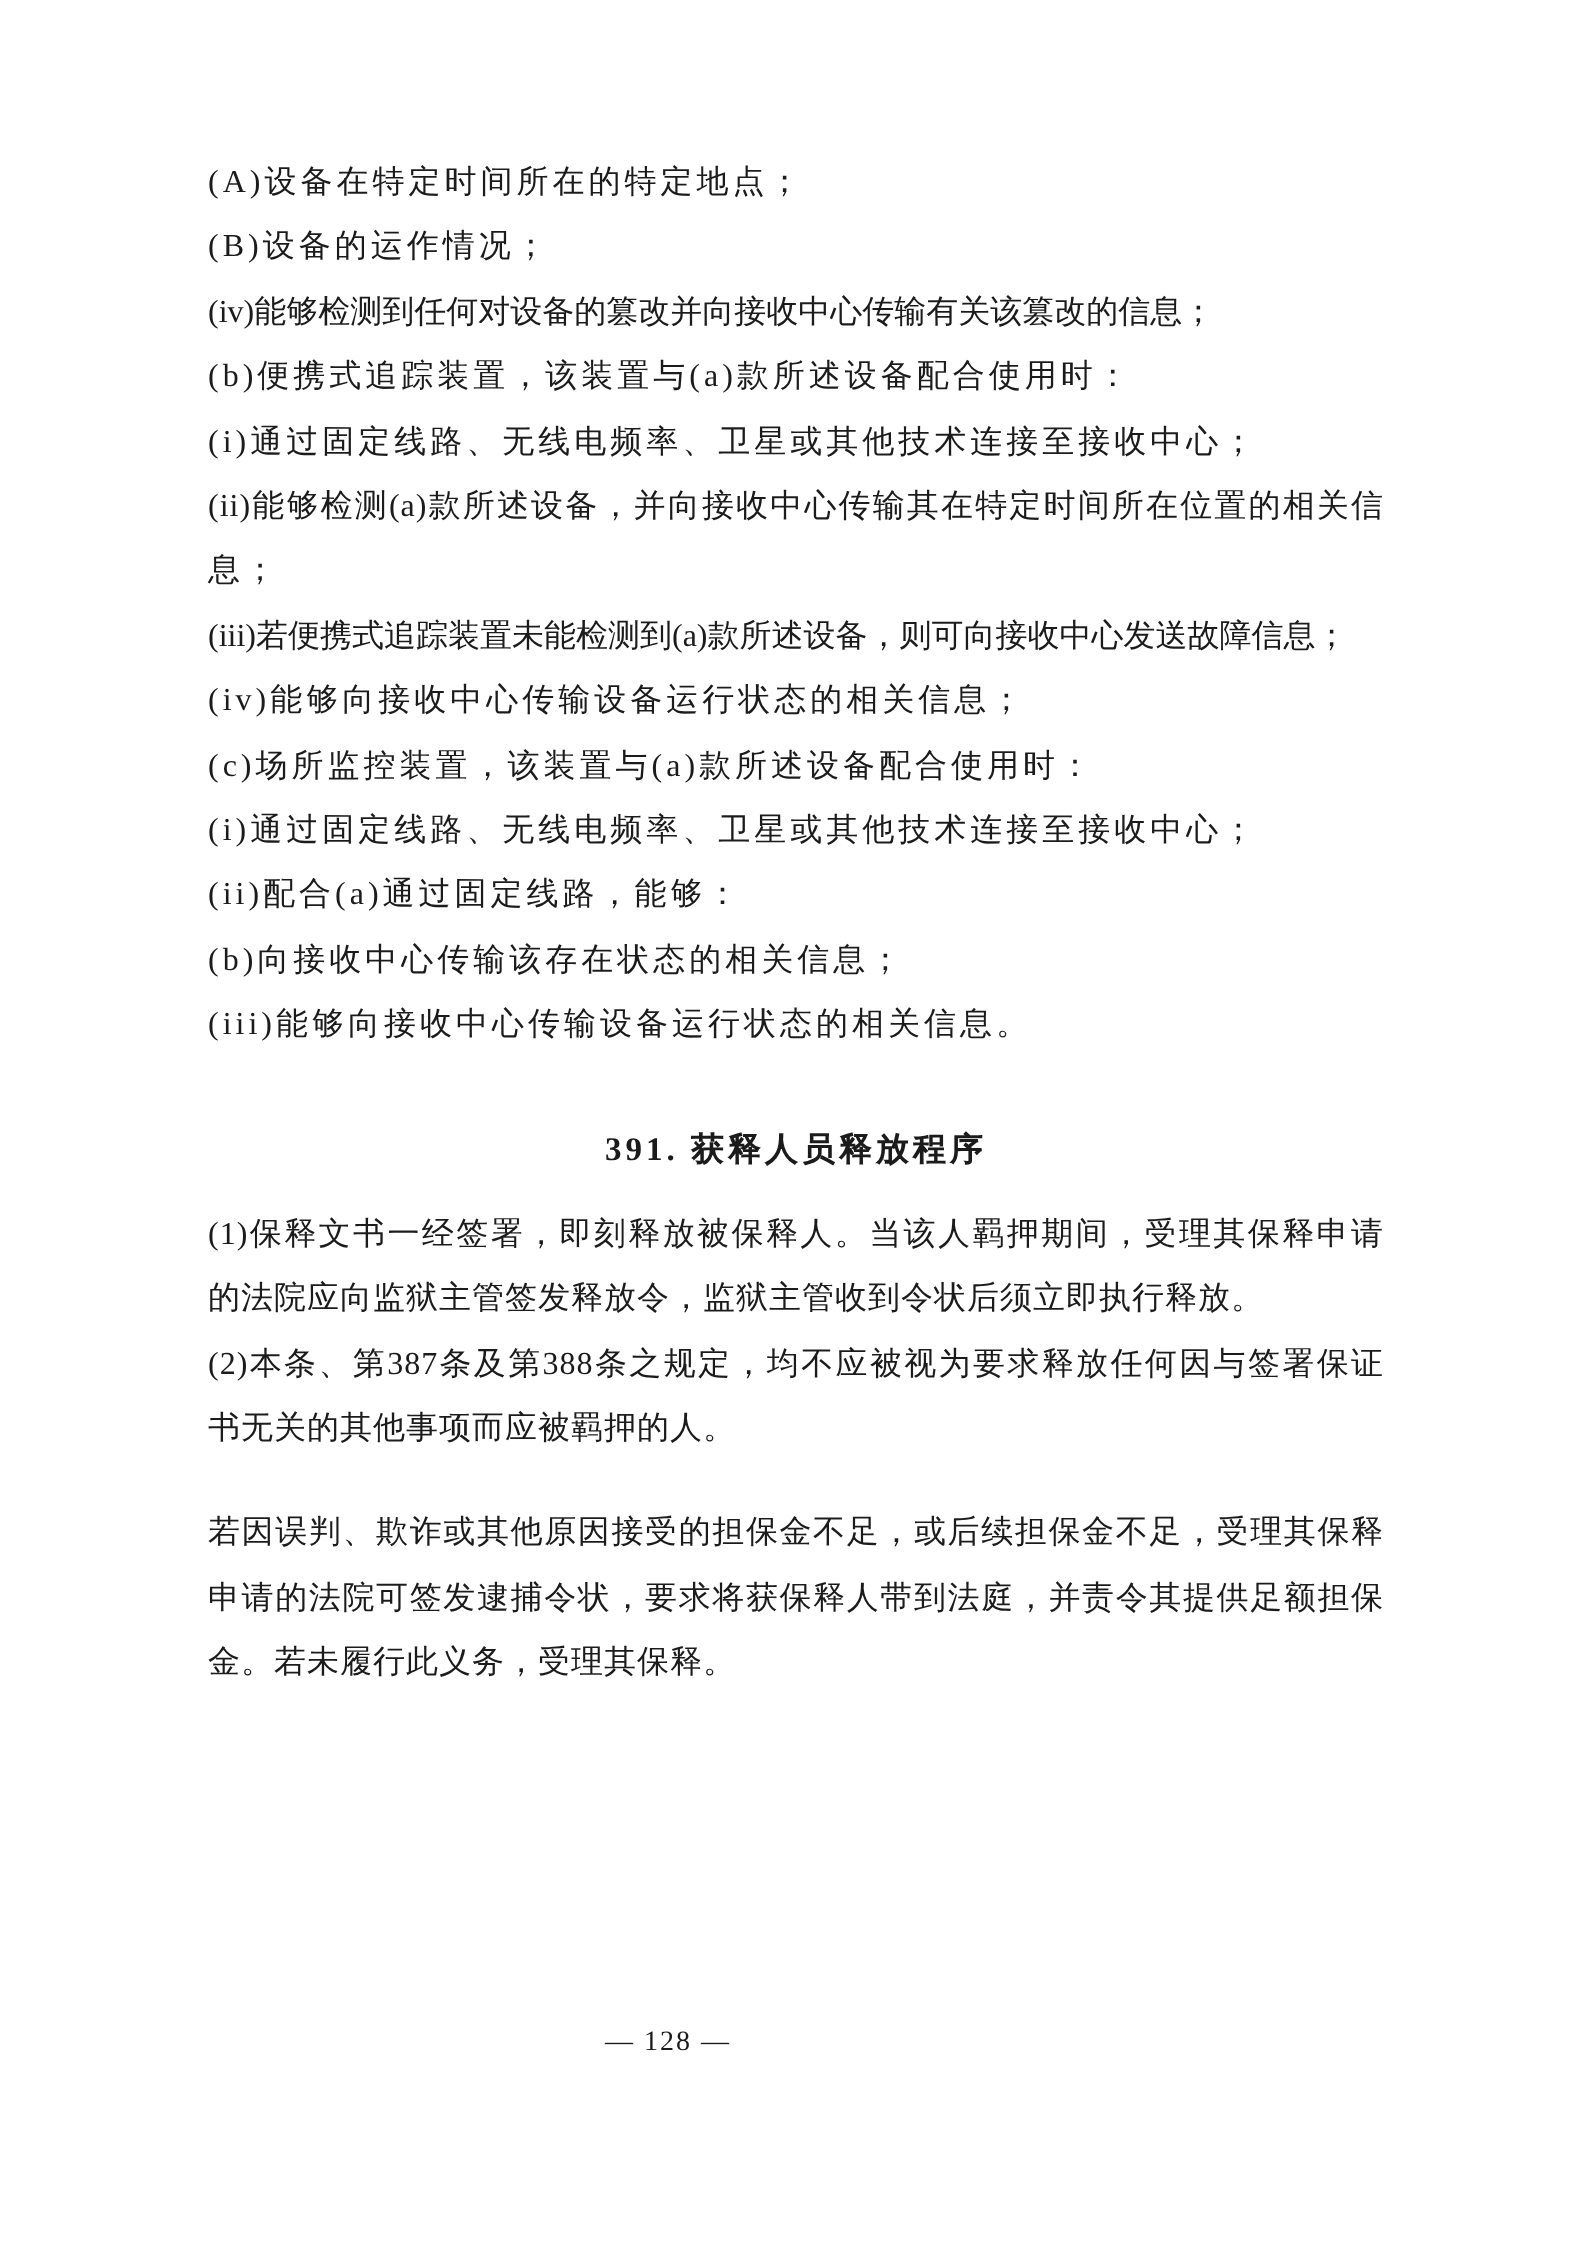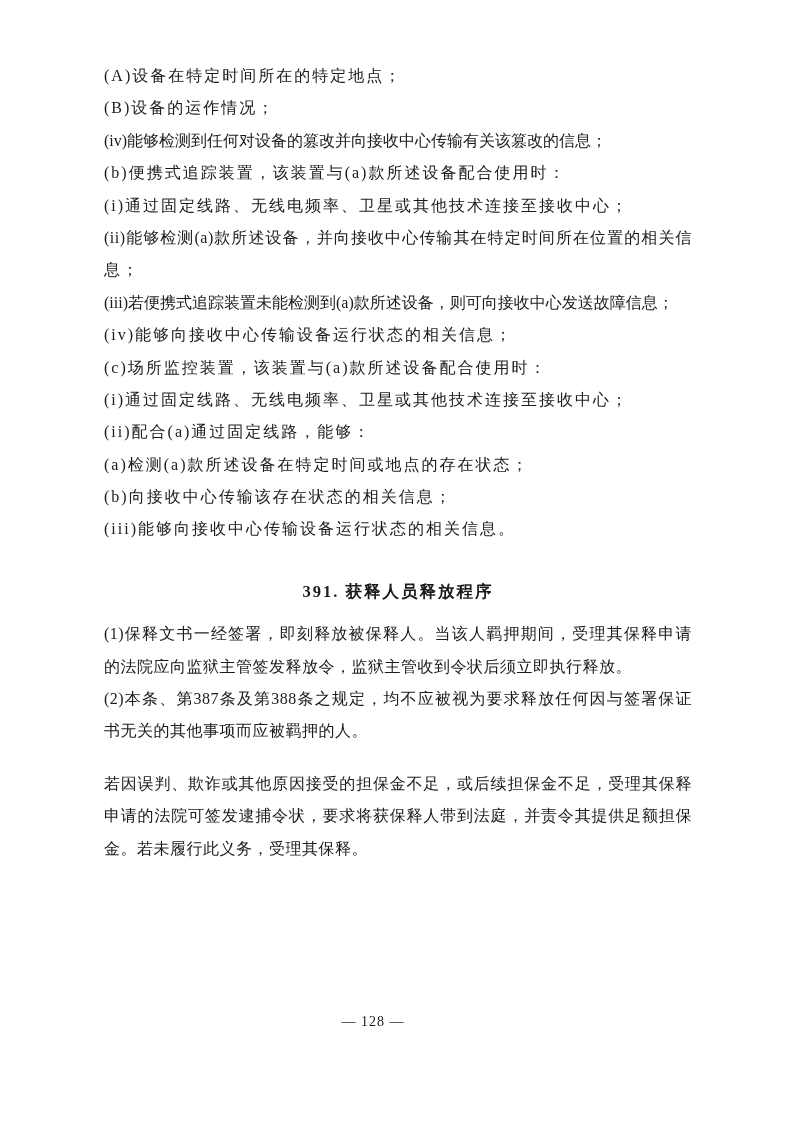--- a/index.html
+++ b/index.html
@@ -42,21 +42,21 @@
     letter-spacing: 0.5px;
     text-align: justify;
     text-align-last: justify;
     overflow: hidden;
   }
   .line.last {
     white-space: nowrap;
     letter-spacing: 0.5px;
   }
   .block-list {
-    margin-top: 60px;
+    margin-top: 76px;
   }
   .heading {
     height: 32.4px;
     line-height: 32.4px;
     font-size: 16.5px;
     font-weight: bold;
     letter-spacing: 2px;
     white-space: nowrap;
   }
   .heading-391 { margin-top: 30px; text-align: center; }
@@ -67,21 +67,20 @@
     position: absolute;
     top: 1012px;
     left: 0;
     width: 668px;
     height: 20px;
     line-height: 20px;
     text-align: center;
     font-size: 14px;
     letter-spacing: 1px;
     color: #1b1b1b;
-    padding-left: 39px;
   }
 </style>
 </head>
 <body>
 
 <div class="page">
   <div class="content">
 
     <div class="block-list">
       <div class="line">(A)设备在特定时间所在的特定地点；</div>
@@ -89,21 +88,20 @@
       <div class="line tight">(iv)能够检测到任何对设备的篡改并向接收中心传输有关该篡改的信息；</div>
       <div class="line">(b)便携式追踪装置，该装置与(a)款所述设备配合使用时：</div>
       <div class="line">(i)通过固定线路、无线电频率、卫星或其他技术连接至接收中心；</div>
       <div class="line full">(ii)能够检测(a)款所述设备，并向接收中心传输其在特定时间所在位置的相关信</div>
       <div class="line">息；</div>
       <div class="line tight">(iii)若便携式追踪装置未能检测到(a)款所述设备，则可向接收中心发送故障信息；</div>
       <div class="line">(iv)能够向接收中心传输设备运行状态的相关信息；</div>
       <div class="line">(c)场所监控装置，该装置与(a)款所述设备配合使用时：</div>
       <div class="line">(i)通过固定线路、无线电频率、卫星或其他技术连接至接收中心；</div>
       <div class="line">(ii)配合(a)通过固定线路，能够：</div>
-      <div class="line">(a)检测(a)款所述设备在特定时间或地点的存在状态；</div>
       <div class="line">(b)向接收中心传输该存在状态的相关信息；</div>
       <div class="line">(iii)能够向接收中心传输设备运行状态的相关信息。</div>
     </div>
 
     <div class="heading heading-391">391. 获释人员释放程序</div>
     <div class="para-391">
       <div class="line full">(1)保释文书一经签署，即刻释放被保释人。当该人羁押期间，受理其保释申请</div>
       <div class="line last">的法院应向监狱主管签发释放令，监狱主管收到令状后须立即执行释放。</div>
       <div class="line full">(2)本条、第387条及第388条之规定，均不应被视为要求释放任何因与签署保证</div>
       <div class="line last">书无关的其他事项而应被羁押的人。</div>

